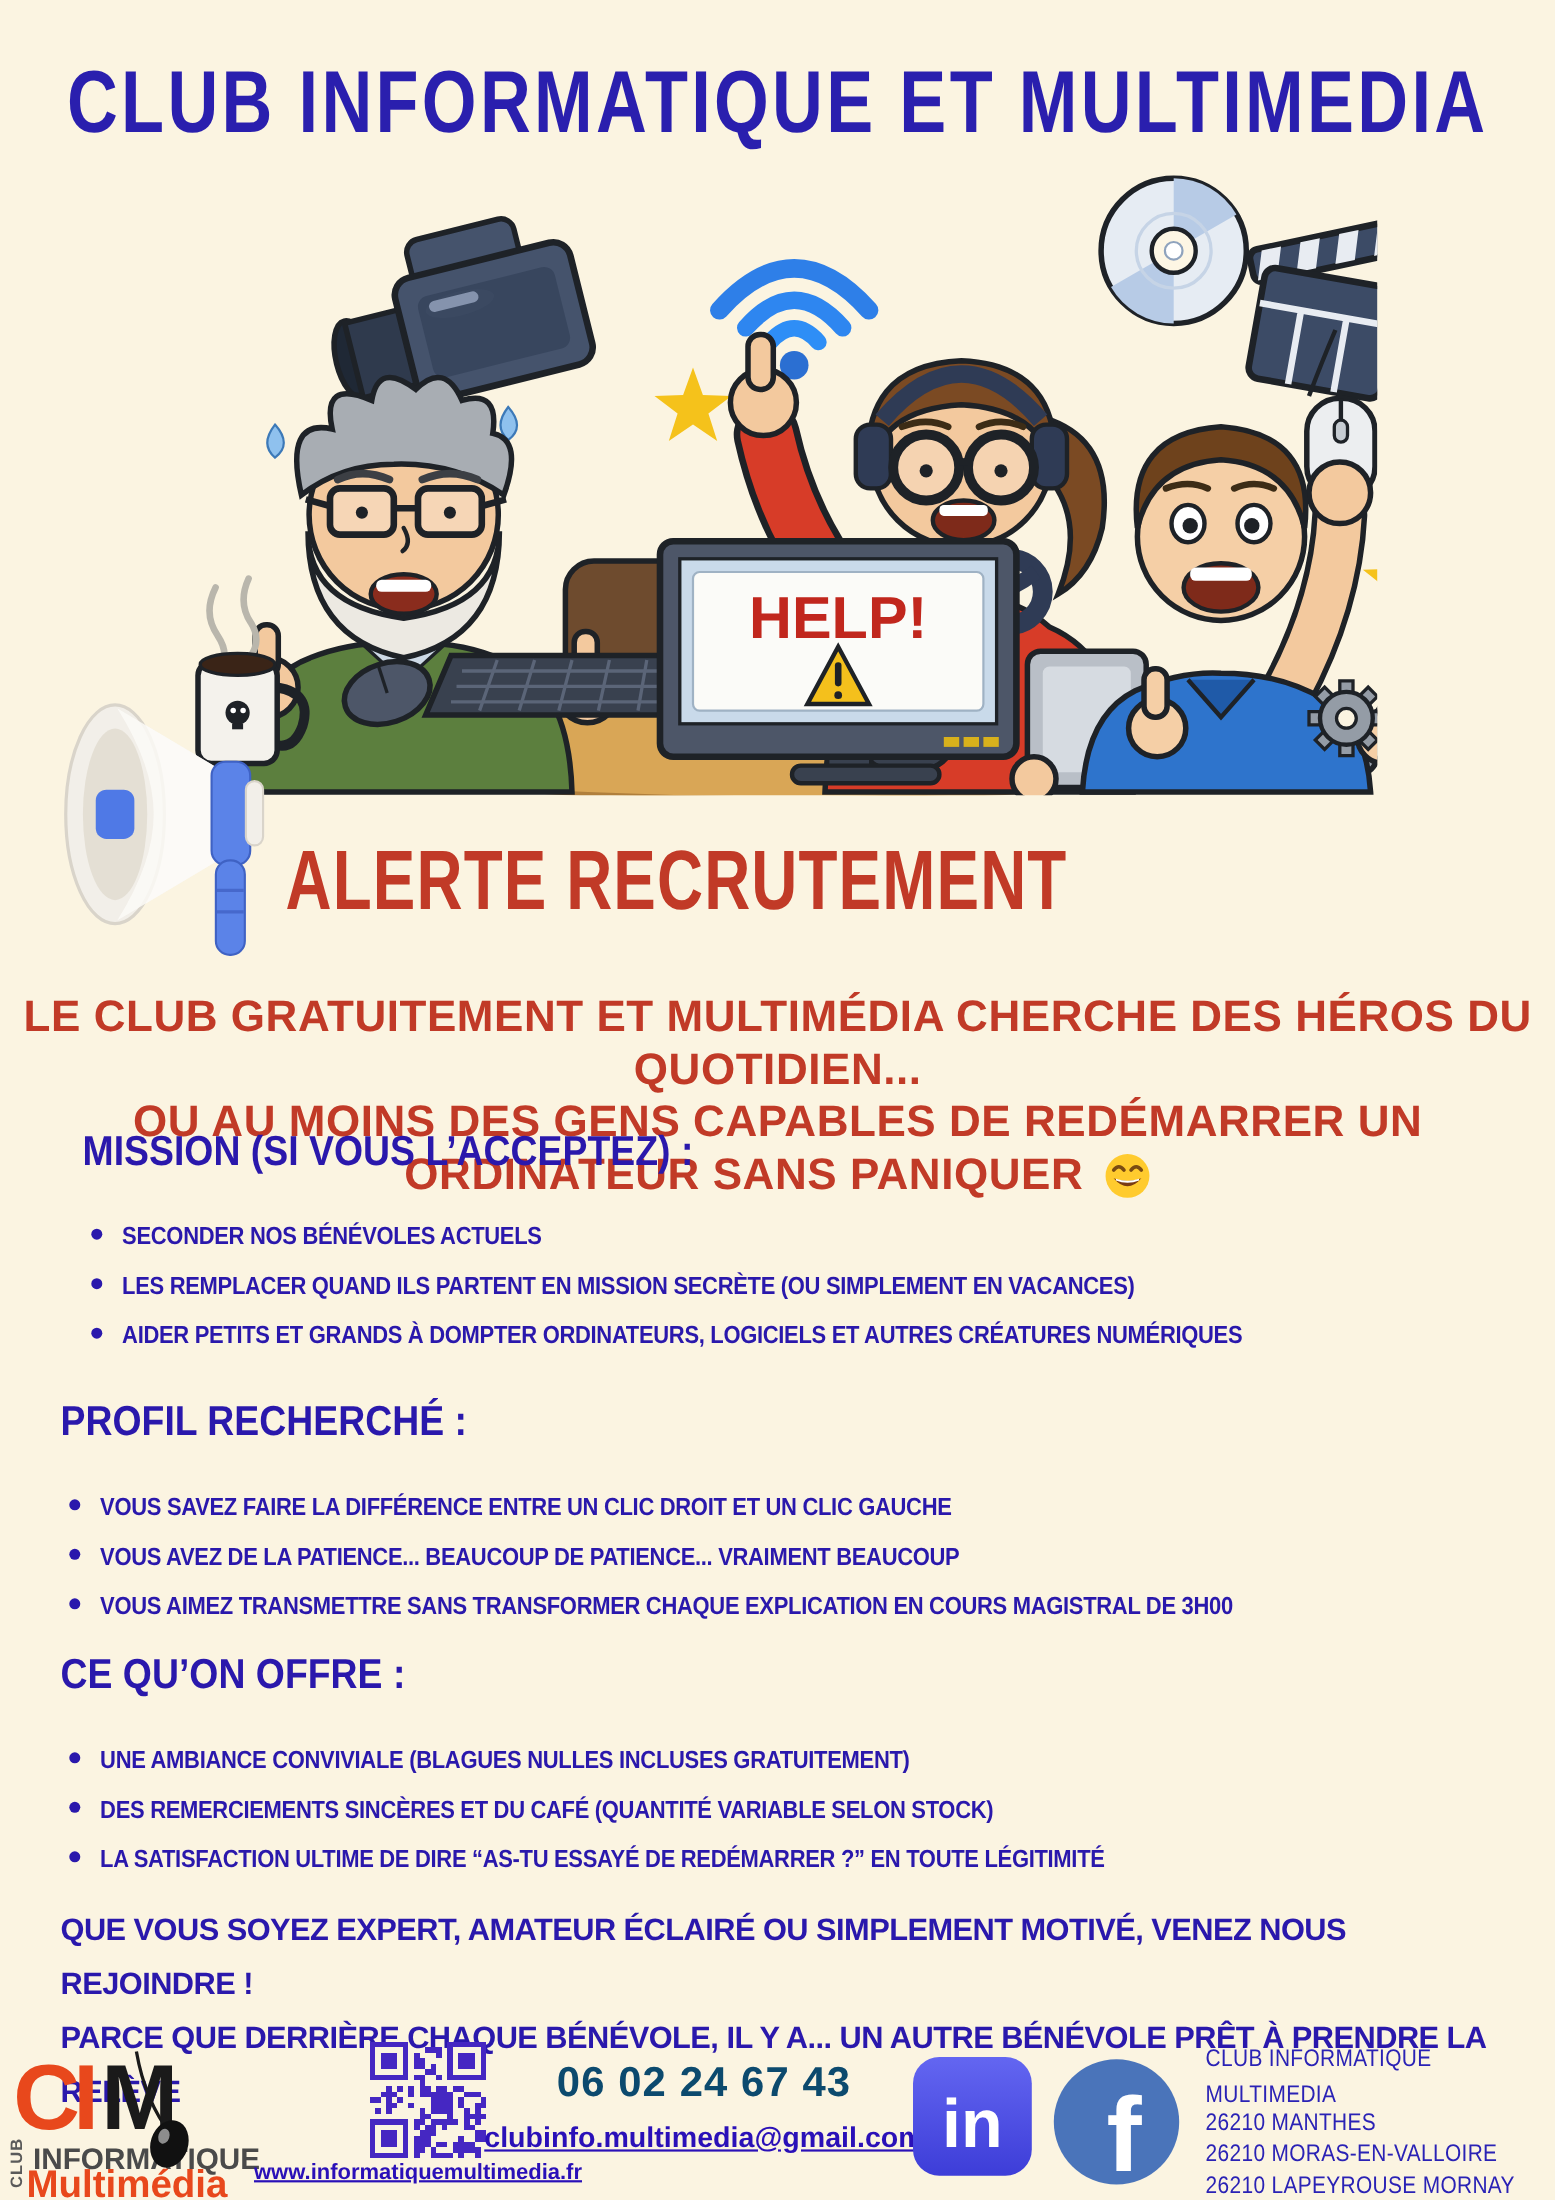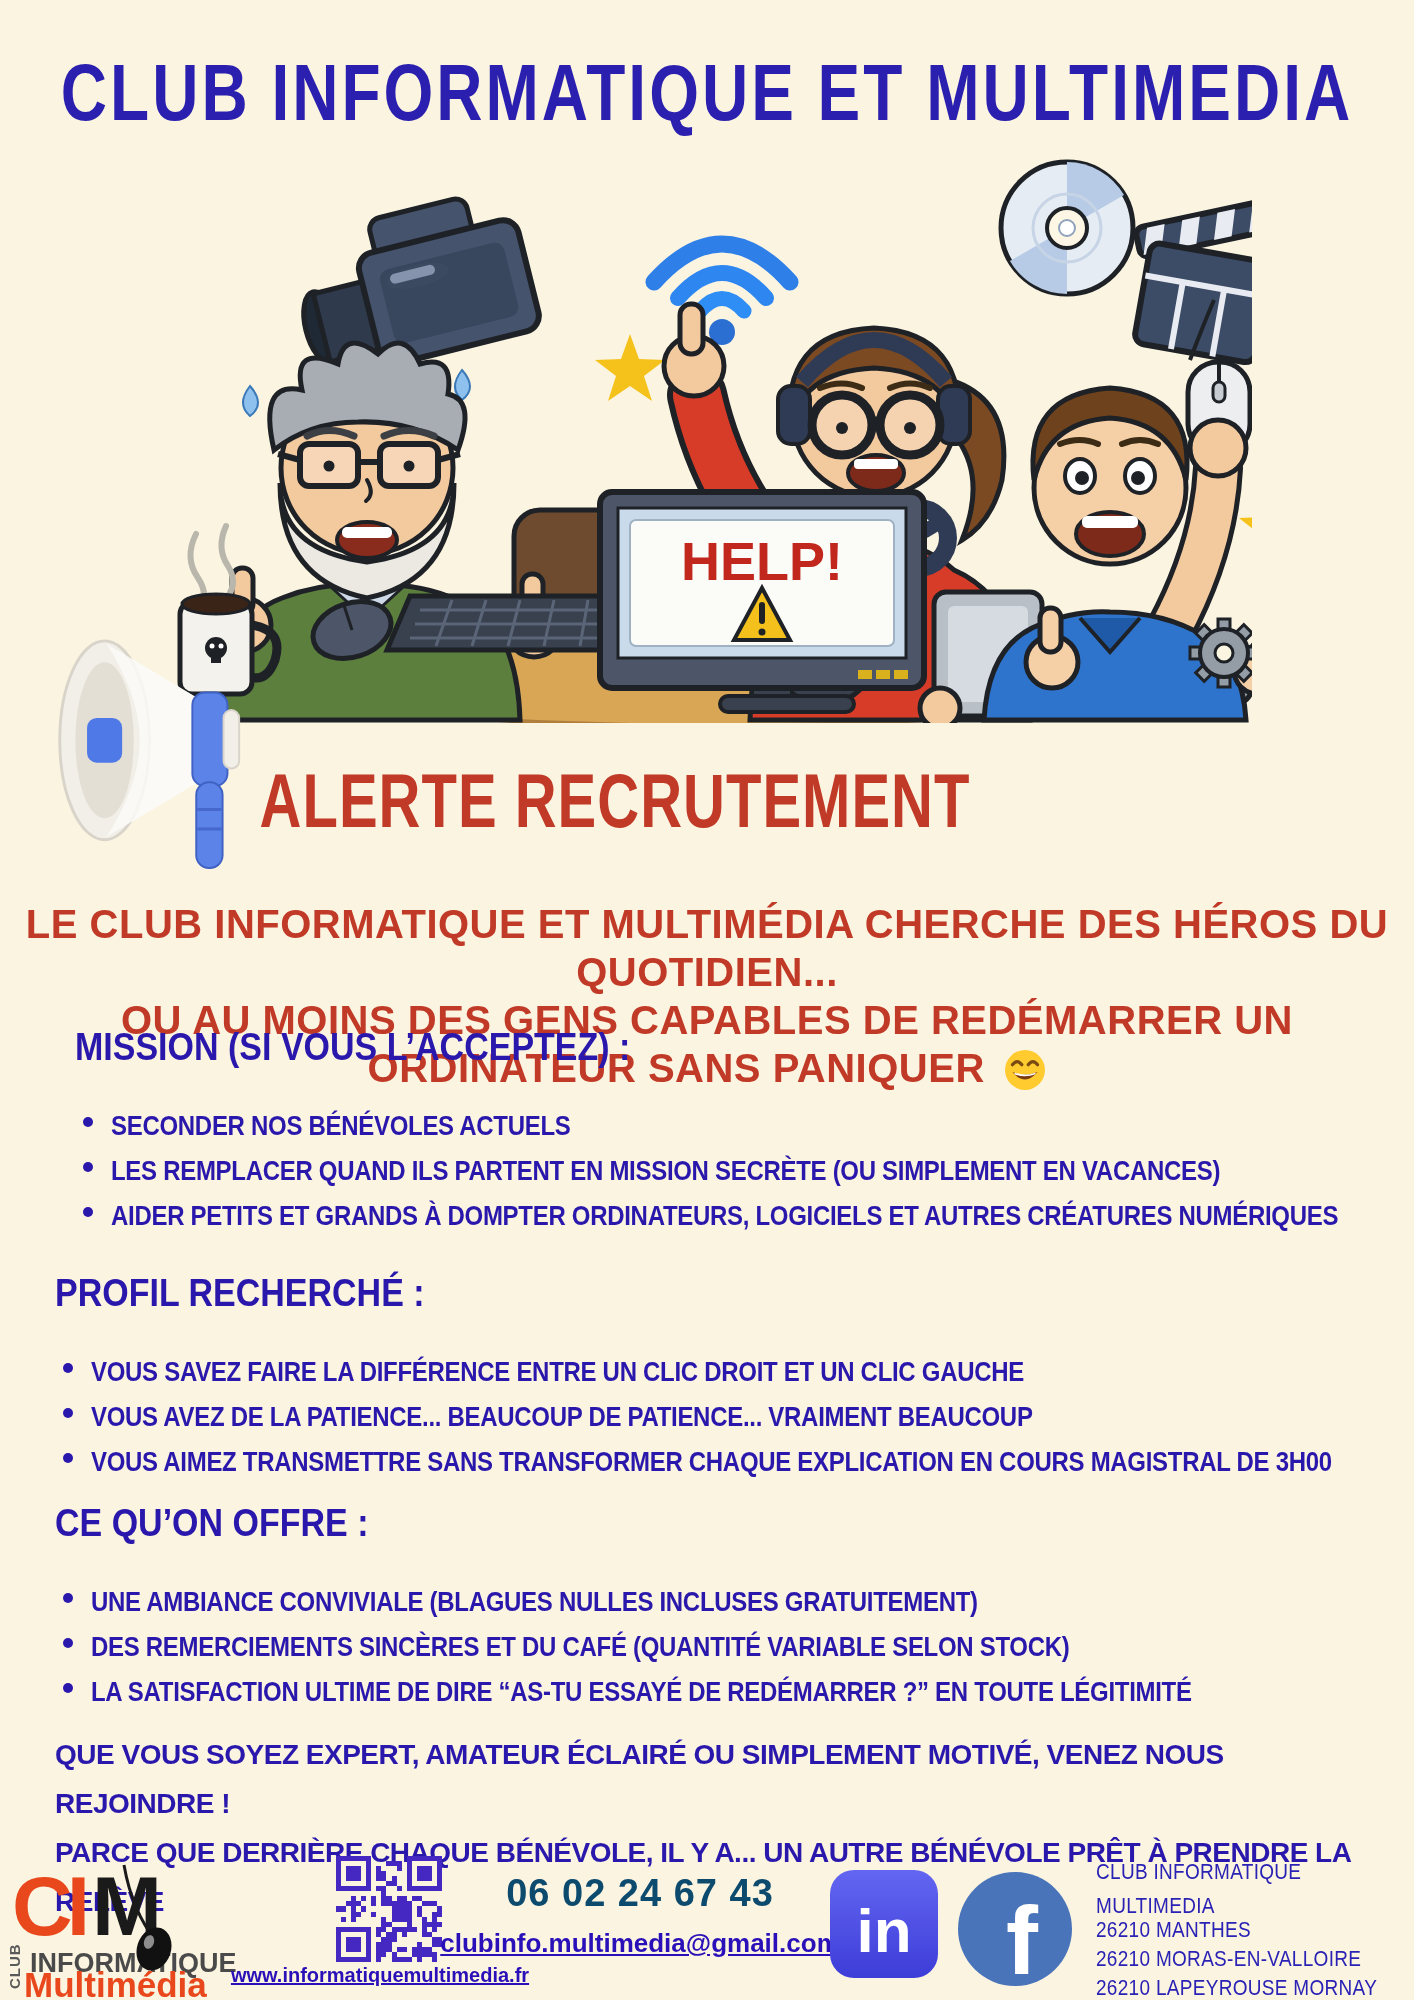--- a/index.html
+++ b/index.html
@@ -8,21 +8,21 @@
           font-family:"Liberation Sans",sans-serif;color:#2a18ac;}
   .abs{position:absolute;}
   .stretchY{display:inline-block;transform:scaleY(1.25);transform-origin:50% 0;}
   .stretchY2{display:inline-block;transform:scaleY(1.12);transform-origin:0 0;}
   .center{text-align:center;}
   h1{margin:16px;font-size:64px;font-weight:bold;letter-spacing:3px;color:#2a1fae;}
   .alert-title{font-size:58px;font-weight:bold;letter-spacing:1px;color:#c13a27;}
   .intro{font-size:40px;font-weight:bold;letter-spacing:0.5px;color:#c13a27;line-height:48px;}
   .sec h2{margin:0;font-size:34px;font-weight:bold;line-height:44px;color:#2a18ac;}
   .sec ul{margin:34px 0 0 0;padding:0;list-style:none;}
-  .sec li{position:relative;padding-left:36px;font-size:24px;font-weight:bold;line-height:45px;letter-spacing:-0.3px;}
+  .sec li{position:relative;padding-left:36px;font-size:20px;font-weight:bold;line-height:45px;letter-spacing:-0.3px;}
   .sec li::before{content:"";position:absolute;left:8px;top:17px;width:10px;height:10px;border-radius:50%;background:#2a18ac;}
   .closing{font-size:28px;font-weight:bold;line-height:49px;letter-spacing:-0.5px;color:#2a18ac;}
   .phone{font-size:38px;font-weight:bold;color:#0c4a6e;letter-spacing:1px;}
   .email a,.web a{color:#2a10b8;font-weight:bold;text-decoration:underline;}
   .email{font-size:26px;}
   .web{font-size:20px;}
   .addr{font-size:19px;font-weight:normal;line-height:29px;color:#2a22b5;letter-spacing:0.3px;}
   svg text{font-family:"Liberation Sans",sans-serif;}
 </style>
 </head>
@@ -226,21 +226,21 @@
     <rect x="178" y="84" width="16" height="60" rx="8" fill="#f2efe9" stroke="#d9d4ca" stroke-width="2"></rect>
     <rect x="150" y="158" width="27" height="88" rx="13" fill="#5b83e8" stroke="#3f62c4" stroke-width="2"></rect>
     <path d="M151,186 h25 M151,206 h25" stroke="#4668cc" stroke-width="3"></path>
   </svg>
 
   <div class="abs center" style="left:230px;top:756px;width:770px;">
     <span class="alert-title stretchY" style="transform:scaleY(1.32);">ALERTE RECRUTEMENT</span>
   </div>
 
   <div class="abs center intro" style="left:0;top:900px;width:1414px;">
-    <div>LE CLUB INFORMATIQUE ET MULTIMÉDIA CHERCHE DES HÉROS DU QUOTIDIEN...</div>
+    <div>LE CLUB GRATUITEMENT ET MULTIMÉDIA CHERCHE DES HÉROS DU QUOTIDIEN...</div>
     <div>
       <span>OU AU MOINS DES GENS CAPABLES DE REDÉMARRER UN ORDINATEUR SANS PANIQUER</span>
       <svg width="42" height="42" viewBox="0 0 40 40" style="vertical-align:-9px;margin-left:8px;" aria-hidden="true">
         <circle cx="20" cy="20" r="19" fill="#ffcb2e"></circle>
         <path d="M8,15 Q12.5,9 17,15" stroke="#7a4b12" stroke-width="3" fill="none" stroke-linecap="round"></path>
         <path d="M23,15 Q27.5,9 32,15" stroke="#7a4b12" stroke-width="3" fill="none" stroke-linecap="round"></path>
         <path d="M8,22 Q20,36 32,22 Q20,27 8,22 Z" fill="#7a3b12"></path>
         <path d="M10,22.5 Q20,26 30,22.5 L30,24 Q20,28 10,24 Z" fill="#ffffff"></path>
       </svg>
     </div>

